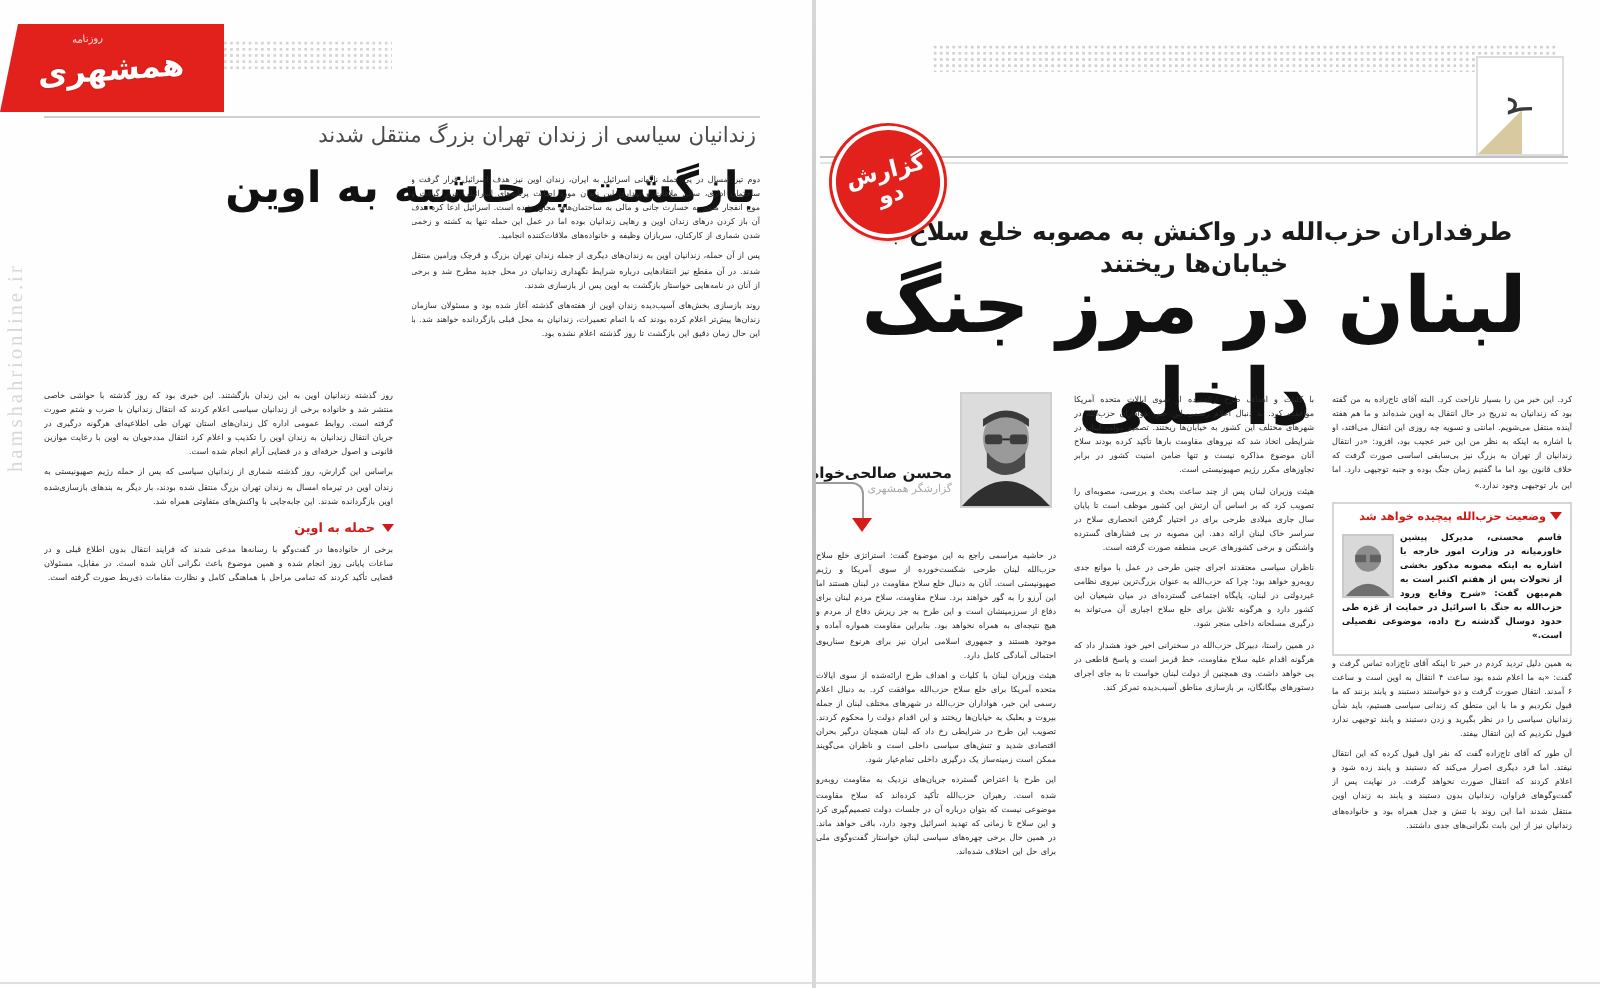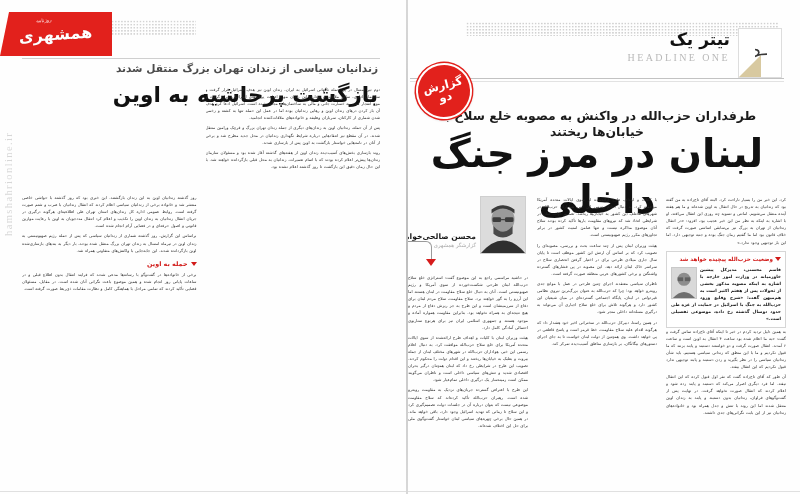--- a/index.html
+++ b/index.html
@@ -385,21 +385,20 @@
 
   .r-kicker {
     position: absolute;
     top: 62px;
     right: 16px;
     left: 28px;
     text-align: right;
     font-size: 10.6px;
     color: #4b4b4b;
     line-height: 1.3;
-    font-weight: bold;
   }
   .r-headline {
     position: absolute;
     top: 82px;
     right: 16px;
     left: 28px;
     text-align: right;
     font-size: 21.5px;
     font-weight: bold;
     color: #111;
@@ -520,24 +519,20 @@
 
   <div class="sheet-left">
 
     <div class="dot-band"></div>
 
     <div class="folio">
       <div class="fold"></div>
       <div class="num">۲</div>
     </div>
 
-    <div class="kicker-block">
-      <div class="kicker-fa">تیتر یک</div>
-      <div class="kicker-en">HEADLINE ONE</div>
-    </div>
 
     <div class="hdr-rule"></div>
     <div class="hdr-rule2"></div>
 
     <div class="stamp">
       <div class="l1">گزارش</div>
       <div class="l2">دو</div>
     </div>
 
     <div class="overline">طرفداران حزب‌الله در واکنش به مصوبه خلع سلاح به خیابان‌ها ریختند</div>

